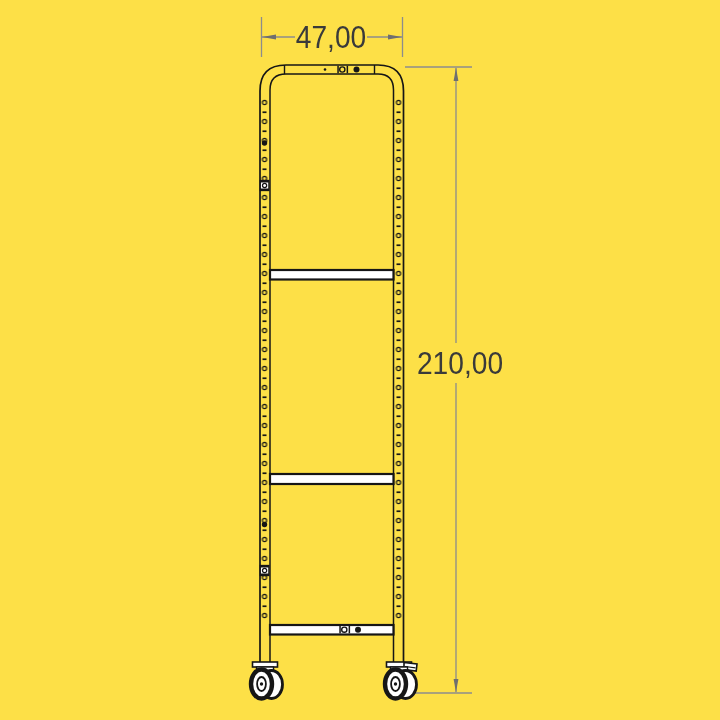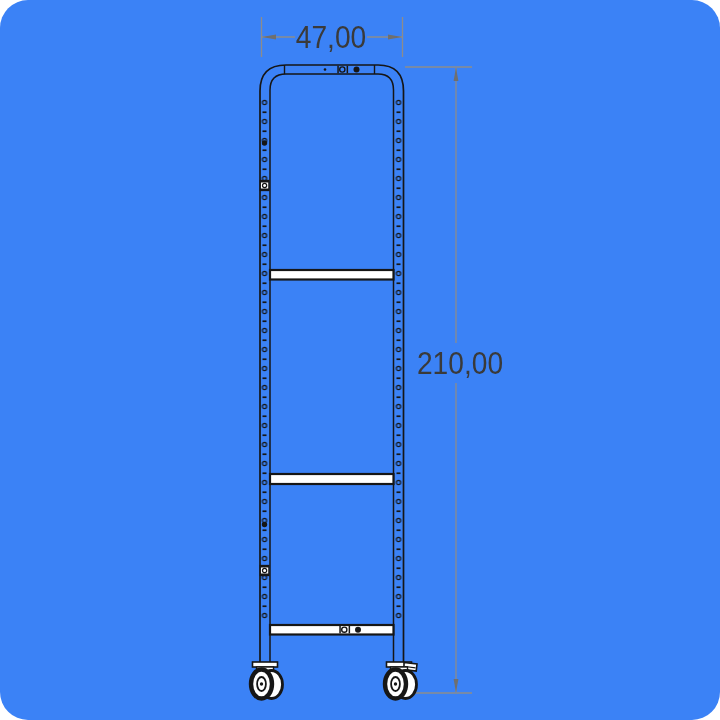--- a/index.html
+++ b/index.html
@@ -1,19 +1,18 @@
 <!DOCTYPE html>
 <html><head>
 <meta charset="utf-8">
 <style>
   html,body{margin:0;padding:0;background:#ffffff;}
   .canvas{
-    position:relative;width:720px;height:720px;background:#3b82f6;overflow:hidden;
+    position:relative;width:720px;height:720px;background:#fde047;overflow:hidden;
     font-family:"Liberation Sans", sans-serif;
-    border-radius:28px;
   }
   .canvas svg{position:absolute;left:0;top:0;}
   .dim-label{
     position:absolute;color:#3a3a3a;font-size:32px;font-weight:400;line-height:1;
     white-space:nowrap;letter-spacing:0px;
     transform:translate(-50%,-50%) scaleX(0.88);
   }
   .dim-label.w{left:331px;top:37px;}
   .dim-label.h{left:460px;top:363px;}
 </style>

